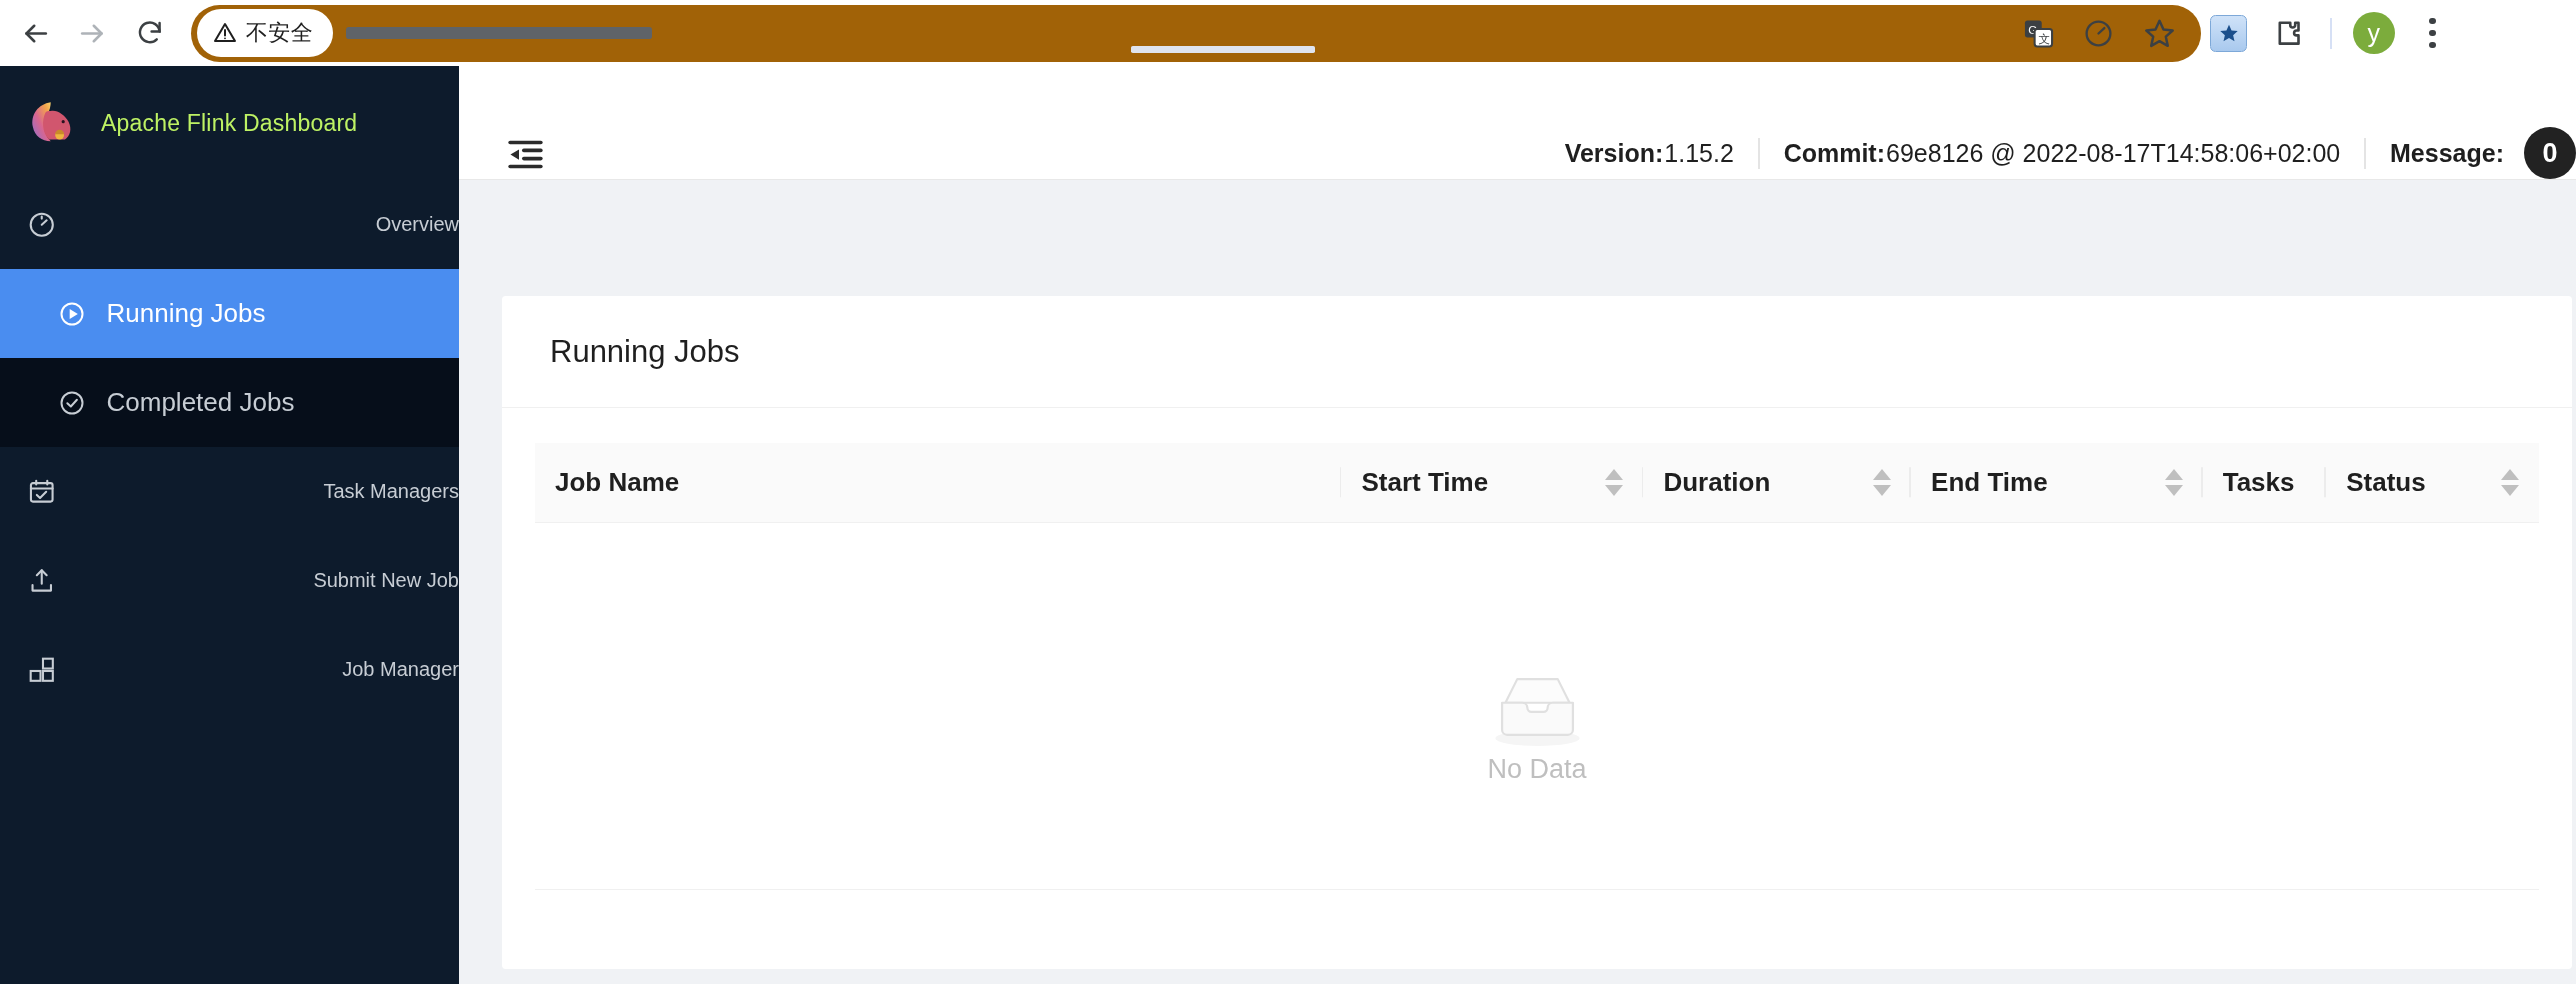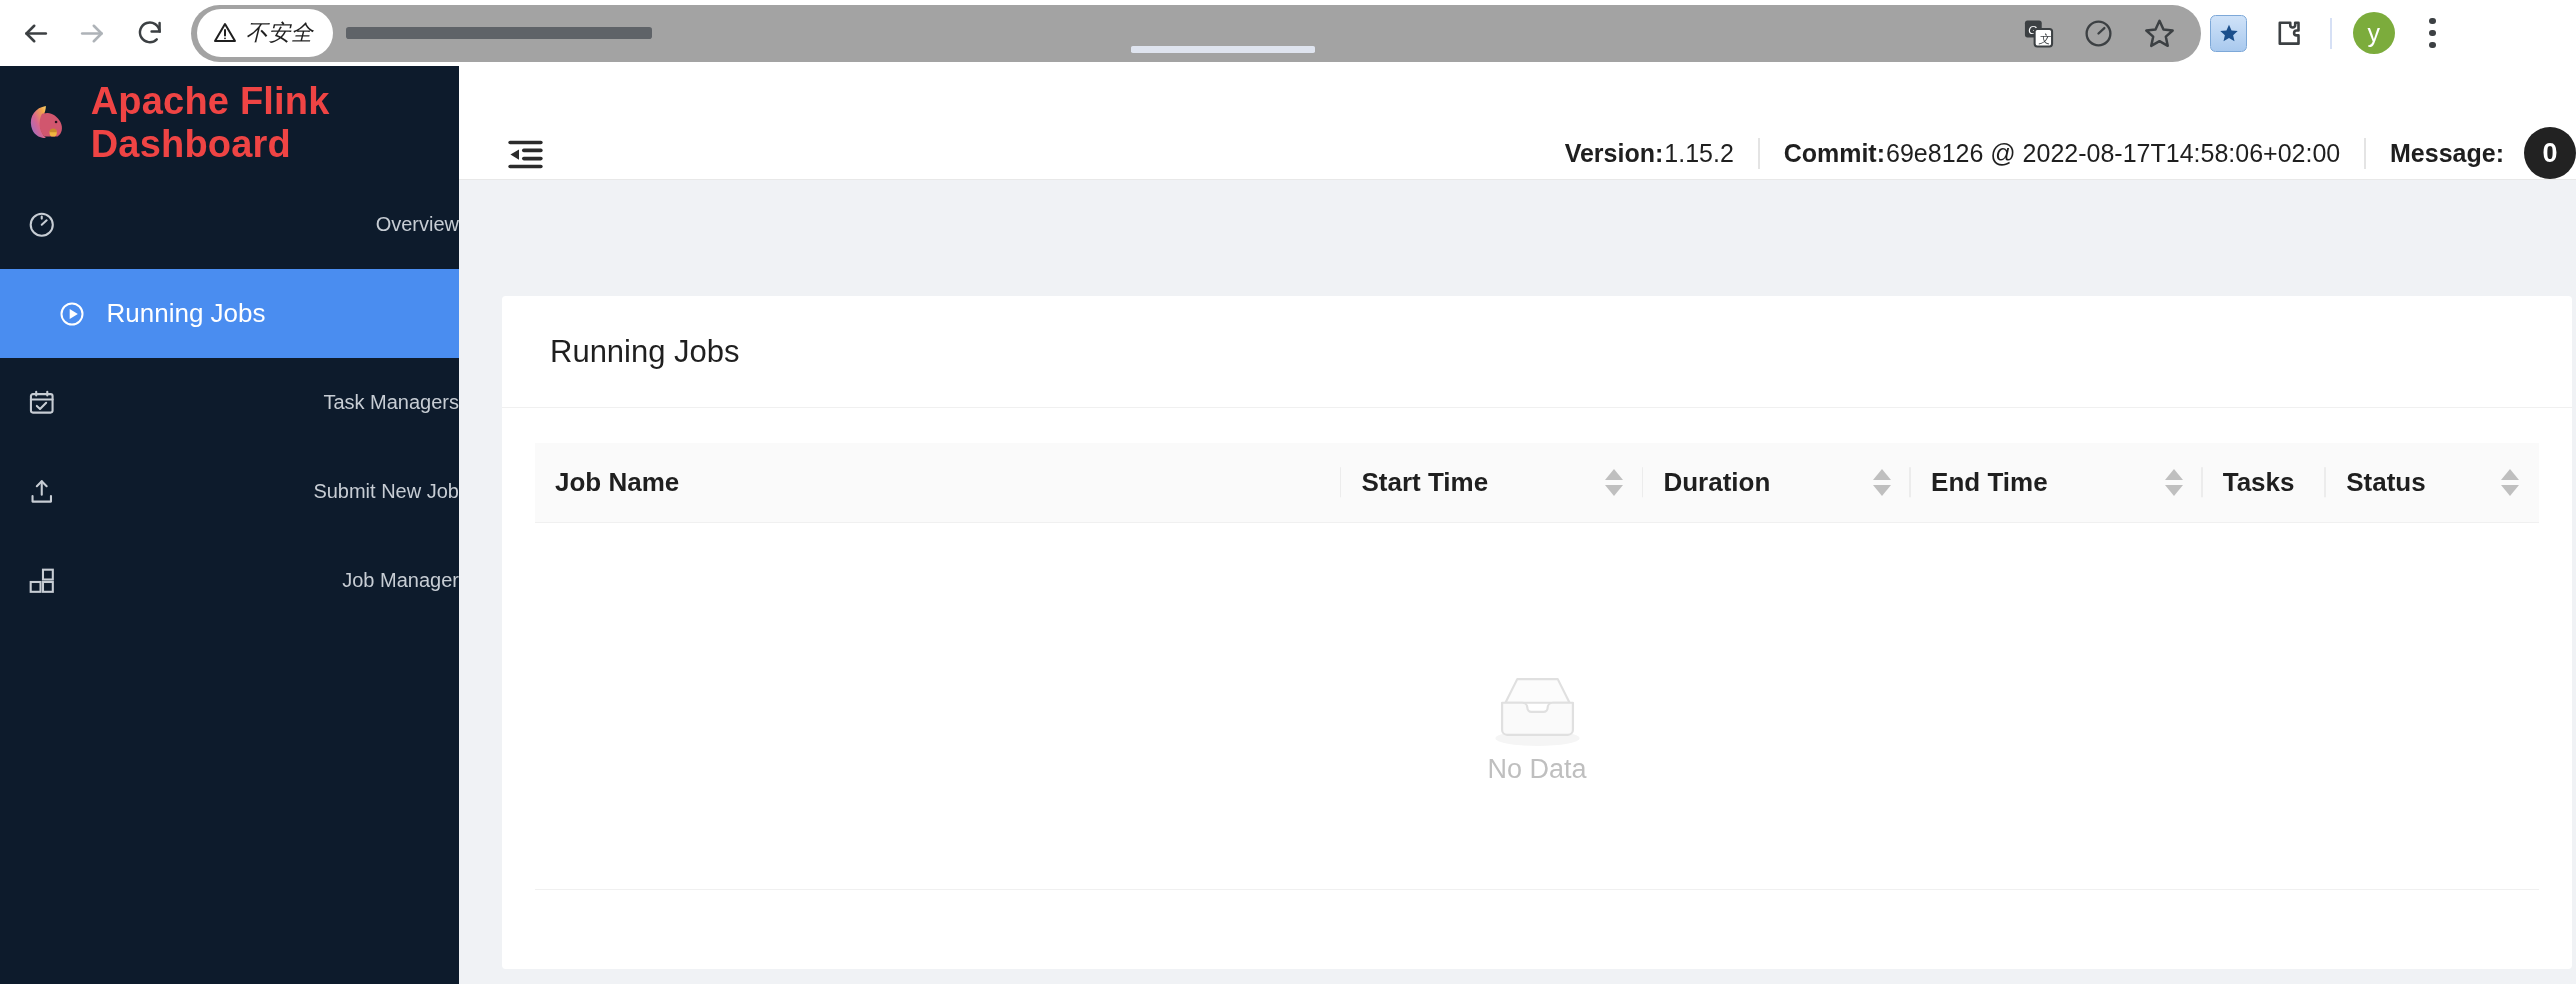--- a/index.html
+++ b/index.html
@@ -22,26 +22,25 @@
   .nav-btn {
     width: 57px; height: 57px;
     display: flex; align-items: center; justify-content: center;
   }
   .nav-btn svg { display: block; }
 
   .omnibox {
     margin-left: 13px;
     height: 57px;
     flex: 1;
-    background: #a3a3a3;
+    background: #a16207;
     border-radius: 29px;
     display: flex; align-items: center;
     position: relative;
     max-width: 2010px;
-    font-style: italic;
   }
   .secure-chip {
     margin-left: 5.5px;
     height: 48px;
     background: #ffffff;
     border-radius: 24px;
     display: flex; align-items: center;
     padding: 0 20px 0 16.6px;
     gap: 8.3px;
   }
@@ -104,21 +103,21 @@
     position: absolute; top: 0; left: 0;
     width: 459px; height: 918px;
     background: #0d1b2c;
   }
   .brand {
     height: 114px;
     display: flex; align-items: center;
     padding-left: 24px; gap: 20px;
   }
   .brand-title {
-    color: #ef4444; font-size: 38px; font-weight: bold;
+    color: #bef264; font-size: 23px; font-weight: normal;
     letter-spacing: 0.2px;
   }
   .nav-item {
     height: 89px;
     display: flex; align-items: center;
     padding-left: 26px;
     color: #c7cdd4; font-size: 20px;
     gap: 22px;
     justify-content: space-between;
   }
@@ -340,20 +339,29 @@
     <div class="submenu">
       <div class="sub-item active">
         <span class="nav-ico">
           <svg width="28" height="28" viewBox="0 0 24 24" fill="none" stroke="#ffffff" stroke-width="1.7">
             <circle cx="12" cy="12" r="9"></circle>
               <polygon points="10,7.8 17,12 10,16.2" fill="#ffffff" stroke="none"></polygon>
           </svg>
         </span>
         <span>Running Jobs</span>
       </div>
+      <div class="sub-item">
+        <span class="nav-ico">
+          <svg width="28" height="28" viewBox="0 0 24 24" fill="none" stroke="#c7cdd4" stroke-width="1.7" stroke-linecap="round" stroke-linejoin="round">
+            <circle cx="12" cy="12" r="9"></circle>
+              <polyline points="8,12.2 11,15 16.2,9.2"></polyline>
+          </svg>
+        </span>
+        <span>Completed Jobs</span>
+      </div>
     </div>
 
     <div class="nav-item">
       <span class="nav-ico">
         <svg width="29.5" height="29.5" viewBox="0 0 24 24" fill="none" stroke="#c7cdd4" stroke-width="1.7" stroke-linecap="round" stroke-linejoin="round">
           <rect x="3.2" y="5" width="17.6" height="15" rx="1.6"></rect>
             <line x1="3.2" y1="9.4" x2="20.8" y2="9.4"></line>
           <line x1="7.5" y1="3" x2="7.5" y2="6"></line>
             <line x1="16.5" y1="3" x2="16.5" y2="6"></line>
           <polyline points="8,14.6 10.6,17 15.6,12"></polyline>

